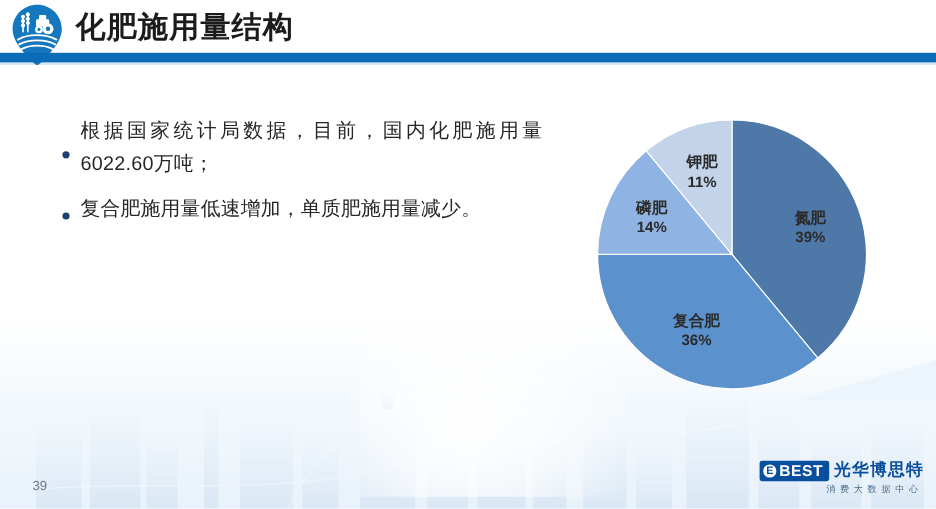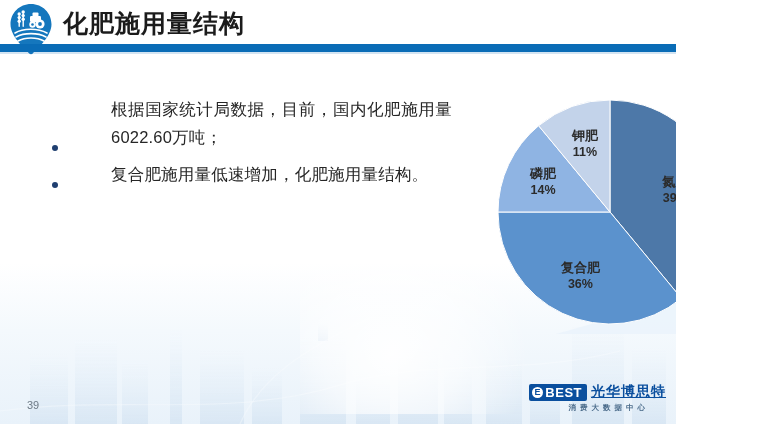--- a/index.html
+++ b/index.html
@@ -6,21 +6,21 @@
   html, body { width:780px; height:424px; overflow:hidden; }
   body {
     font-family:"Liberation Sans","DejaVu Sans",sans-serif;
     background:#ffffff;
     position:relative;
   }
 
   
   #slide {
     position:absolute; inset:0;
-    width:676px; height:424px;
+    width:780px; height:424px;
     background:
       linear-gradient(180deg,#ffffff 0%,#ffffff 62%,#f4f9fd 78%,#e9f2fa 100%);
     overflow:hidden;
   }
 
   
   .city { position:absolute; bottom:0; left:0; width:780px; height:125px; opacity:.55; }
   .glow {
     position:absolute; left:300px; bottom:10px;
     width:230px; height:200px;
@@ -52,21 +52,21 @@
     position:absolute; left:63px; top:6px;
     font-size:25px; font-weight:bold; color:#1b1b1b;
     letter-spacing:1px; line-height:34px;
     white-space:nowrap;
   }
 
   
   .bullets {
     position:absolute; left:52px; top:95px; width:400px;
   }
-  .bullet-row { display:flex; align-items:flex-end; margin-bottom:9px;gap:44px; }
+  .bullet-row { display:flex; align-items:center; margin-bottom:9px; }
   .dot {
     flex:0 0 auto;
     width:6px; height:6px; border-radius:50%;
     background:#1f3f70; margin:11px 9px 0 0;
   }
   .bullet-text {
     font-size:16.5px; line-height:28px; color:#262626;
     letter-spacing:.2px; text-align:justify;
   }
 
@@ -86,24 +86,24 @@
   .brand-best {
     display:inline-flex; align-items:center;
     background:#0a4f9e; color:#fff; font-weight:bold; font-size:13px;
     padding:1px 5px 1px 3px; letter-spacing:.5px; border-radius:2px;
   }
   .brand-e {
     display:inline-block; width:11px; height:11px; border-radius:50%;
     background:#fff; color:#0a4f9e; font-size:9px; line-height:11px;
     text-align:center; margin-right:2px; font-weight:bold;
   }
-  .brand-cn { font-size:14px; font-weight:bold; color:#0a4f9e; letter-spacing:1px;text-decoration:underline; }
+  .brand-cn { font-size:14px; font-weight:bold; color:#0a4f9e; letter-spacing:1px; }
   .brand-sub {
     font-size:7.5px; color:#4a6b8a; letter-spacing:4px;
-    margin-top:2px; margin-right:17px;font-weight:bold;
+    margin-top:2px; margin-right:1px;
   }
 </style>
 </head>
 <body>
 
 <div id="slide">
 
   <svg class="city" viewBox="0 0 780 125" preserveAspectRatio="none">
     <defs>
       <linearGradient id="bgFade" x1="0" y1="0" x2="0" y2="1">
@@ -176,21 +176,21 @@
     <div class="title-bar-shadow"></div>
   </div>
 
   <div class="bullets">
     <div class="bullet-row">
       <span class="dot"></span>
       <span class="bullet-text">根据国家统计局数据，目前，国内化肥施用量6022.60万吨；</span>
     </div>
     <div class="bullet-row">
       <span class="dot"></span>
-      <span class="bullet-text"> 复合肥施用量低速增加，化肥施用量结构。</span>
+      <span class="bullet-text"> 复合肥施用量低速增加，单质肥施用量减少。</span>
     </div>
   </div>
 
   <div class="chart-wrap">
     <svg class="pie-svg" width="250" height="240" viewBox="0 0 250 240">
       <g id="pie-slices">
           <path d="M 122 120 L 122.00 8.00 A 112 112 0 0 1 193.39 206.30 Z" fill="#4d78a8" stroke="#ffffff" stroke-width="1"></path>
           <path d="M 122 120 L 193.39 206.30 A 112 112 0 0 1 10.00 120.00 Z" fill="#5b92cd" stroke="#ffffff" stroke-width="1"></path>
           <path d="M 122 120 L 10.00 120.00 A 112 112 0 0 1 50.61 33.70 Z" fill="#8fb4e3" stroke="#ffffff" stroke-width="1"></path>
           <path d="M 122 120 L 50.61 33.70 A 112 112 0 0 1 122.00 8.00 Z" fill="#c3d3ea" stroke="#ffffff" stroke-width="1"></path>

